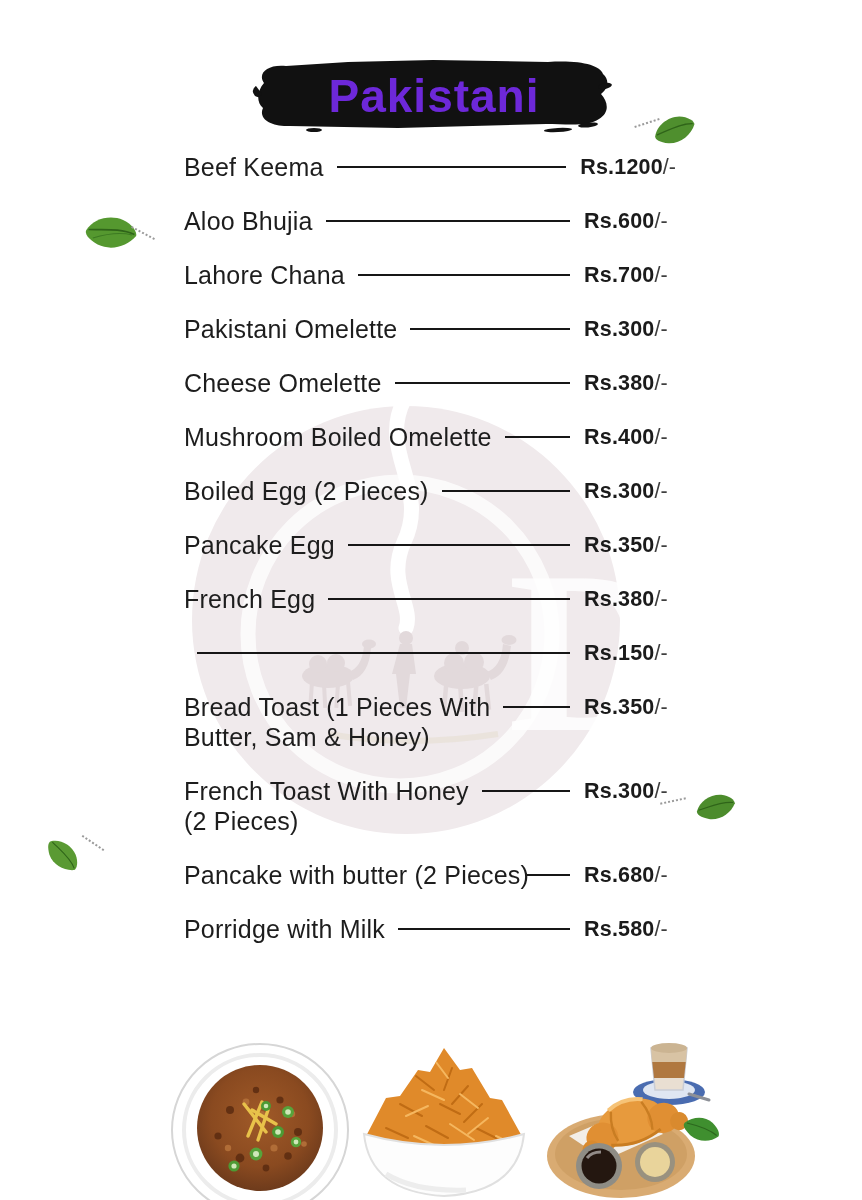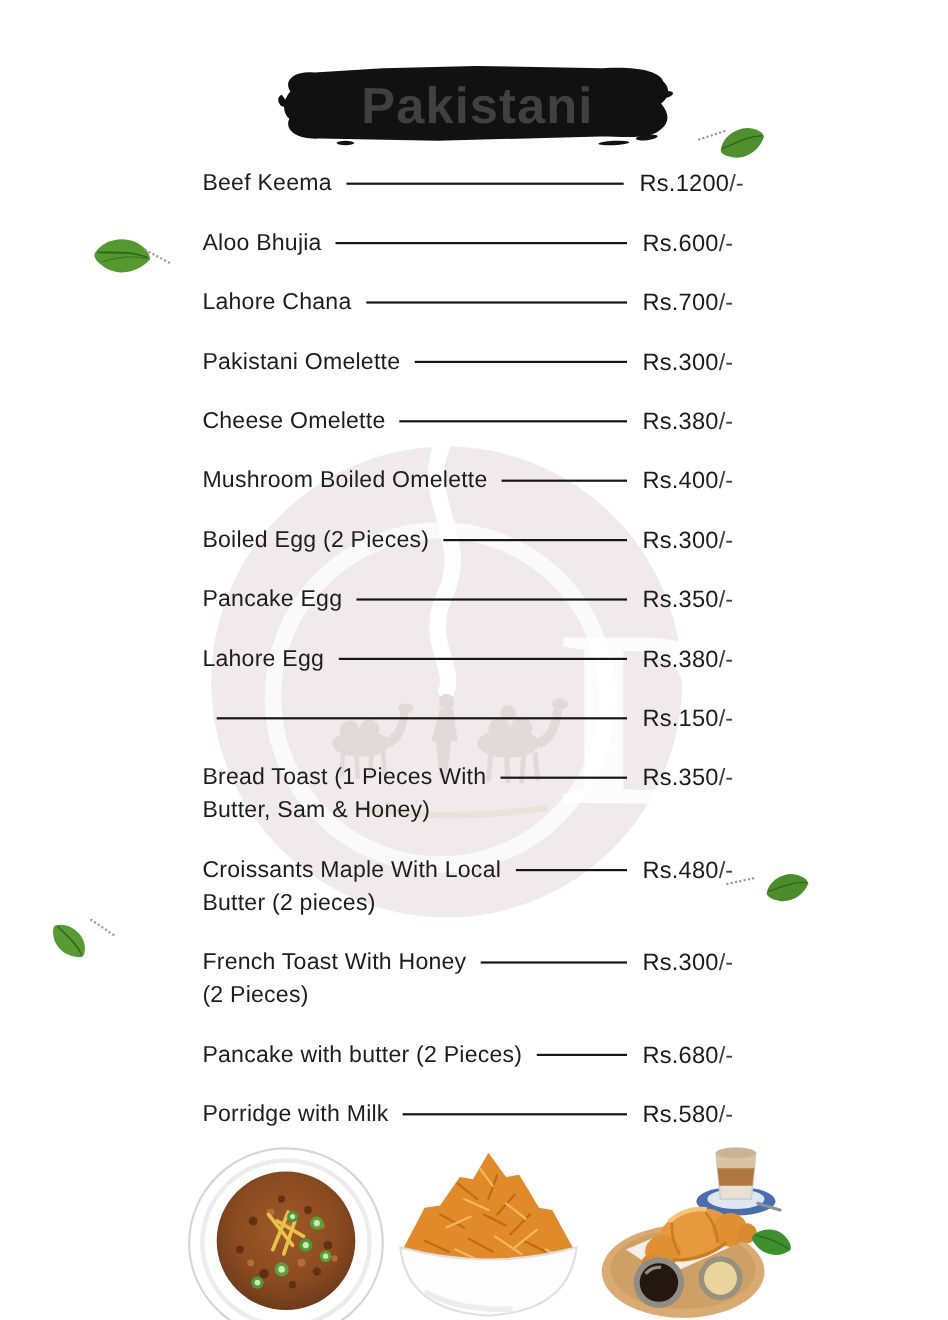--- a/index.html
+++ b/index.html
@@ -11,31 +11,31 @@
 
   
   .watermark{position:absolute;left:178px;top:392px;width:460px;height:460px;z-index:0;pointer-events:none;}
 
   
   .banner{position:absolute;left:248px;top:56px;width:372px;height:80px;z-index:3;}
   .banner svg{position:absolute;left:0;top:0;}
   .banner-title{
     position:absolute;left:0;top:10px;width:100%;height:60px;
     display:flex;align-items:center;justify-content:center;
-    color:#404040;font-size:46px;font-weight:600;letter-spacing:1px;z-index:4;
+    color:#6d28d9;font-size:46px;font-weight:600;letter-spacing:1px;z-index:4;
   }
 
   
   .menu{position:absolute;left:184px;top:152px;width:492px;z-index:2;}
   .menu-row{display:flex;align-items:flex-start;margin-bottom:24px;}
   .name-block{flex:0 0 auto;max-width:330px;}
-  .item-name{display:block;font-size:21px;line-height:30px;white-space:nowrap;color:#1d1d1d;letter-spacing:.2px;}
+  .item-name{display:block;font-size:25px;line-height:30px;white-space:nowrap;color:#1d1d1d;letter-spacing:.2px;}
   .leader{flex:1 1 auto;min-width:26px;border-top:2px solid #161616;margin:14px 14px 0 13px;}
   .price-block{flex:0 0 92px;font-size:21.5px;line-height:30px;white-space:nowrap;text-align:left;}
-  .price-block b{font-weight:400;color:#1b1b1b;letter-spacing:.2px;}
+  .price-block b{font-weight:700;color:#1b1b1b;letter-spacing:.2px;}
   .price-block .suffix{font-weight:400;color:#3e3e3e;}
 
   
   .leaf{position:absolute;z-index:1;}
   .stitch{position:absolute;z-index:1;width:26px;border-top:2px dotted #9a9a9a;}
 
   
   .photo{position:absolute;z-index:2;}
 </style>
 </head>
@@ -158,45 +158,37 @@
       <div class="menu-row">
       <div class="name-block">
         <span class="item-name">Pancake Egg</span>
 
       </div>
       <div class="leader"></div>
       <div class="price-block"><b>Rs.350</b><span class="suffix">/-</span></div>
     </div>
       <div class="menu-row">
       <div class="name-block">
-        <span class="item-name">Lahore Egg</span>
+        <span class="item-name">French Egg</span>
 
       </div>
       <div class="leader"></div>
       <div class="price-block"><b>Rs.380</b><span class="suffix">/-</span></div>
     </div>
       <div class="menu-row">
       <div class="leader"></div>
       <div class="price-block"><b>Rs.150</b><span class="suffix">/-</span></div>
     </div>
       <div class="menu-row">
       <div class="name-block">
         <span class="item-name">Bread Toast (1 Pieces With</span>
         <span class="item-name">Butter, Sam &amp; Honey)</span>
       </div>
       <div class="leader"></div>
       <div class="price-block"><b>Rs.350</b><span class="suffix">/-</span></div>
-    </div>
-      <div class="menu-row">
-      <div class="name-block">
-        <span class="item-name">Croissants Maple With Local</span>
-        <span class="item-name">Butter (2 pieces)</span>
-      </div>
-      <div class="leader"></div>
-      <div class="price-block"><b>Rs.480</b><span class="suffix">/-</span></div>
     </div>
       <div class="menu-row">
       <div class="name-block">
         <span class="item-name">French Toast With Honey</span>
         <span class="item-name">(2 Pieces)</span>
       </div>
       <div class="leader"></div>
       <div class="price-block"><b>Rs.300</b><span class="suffix">/-</span></div>
     </div>
       <div class="menu-row">

